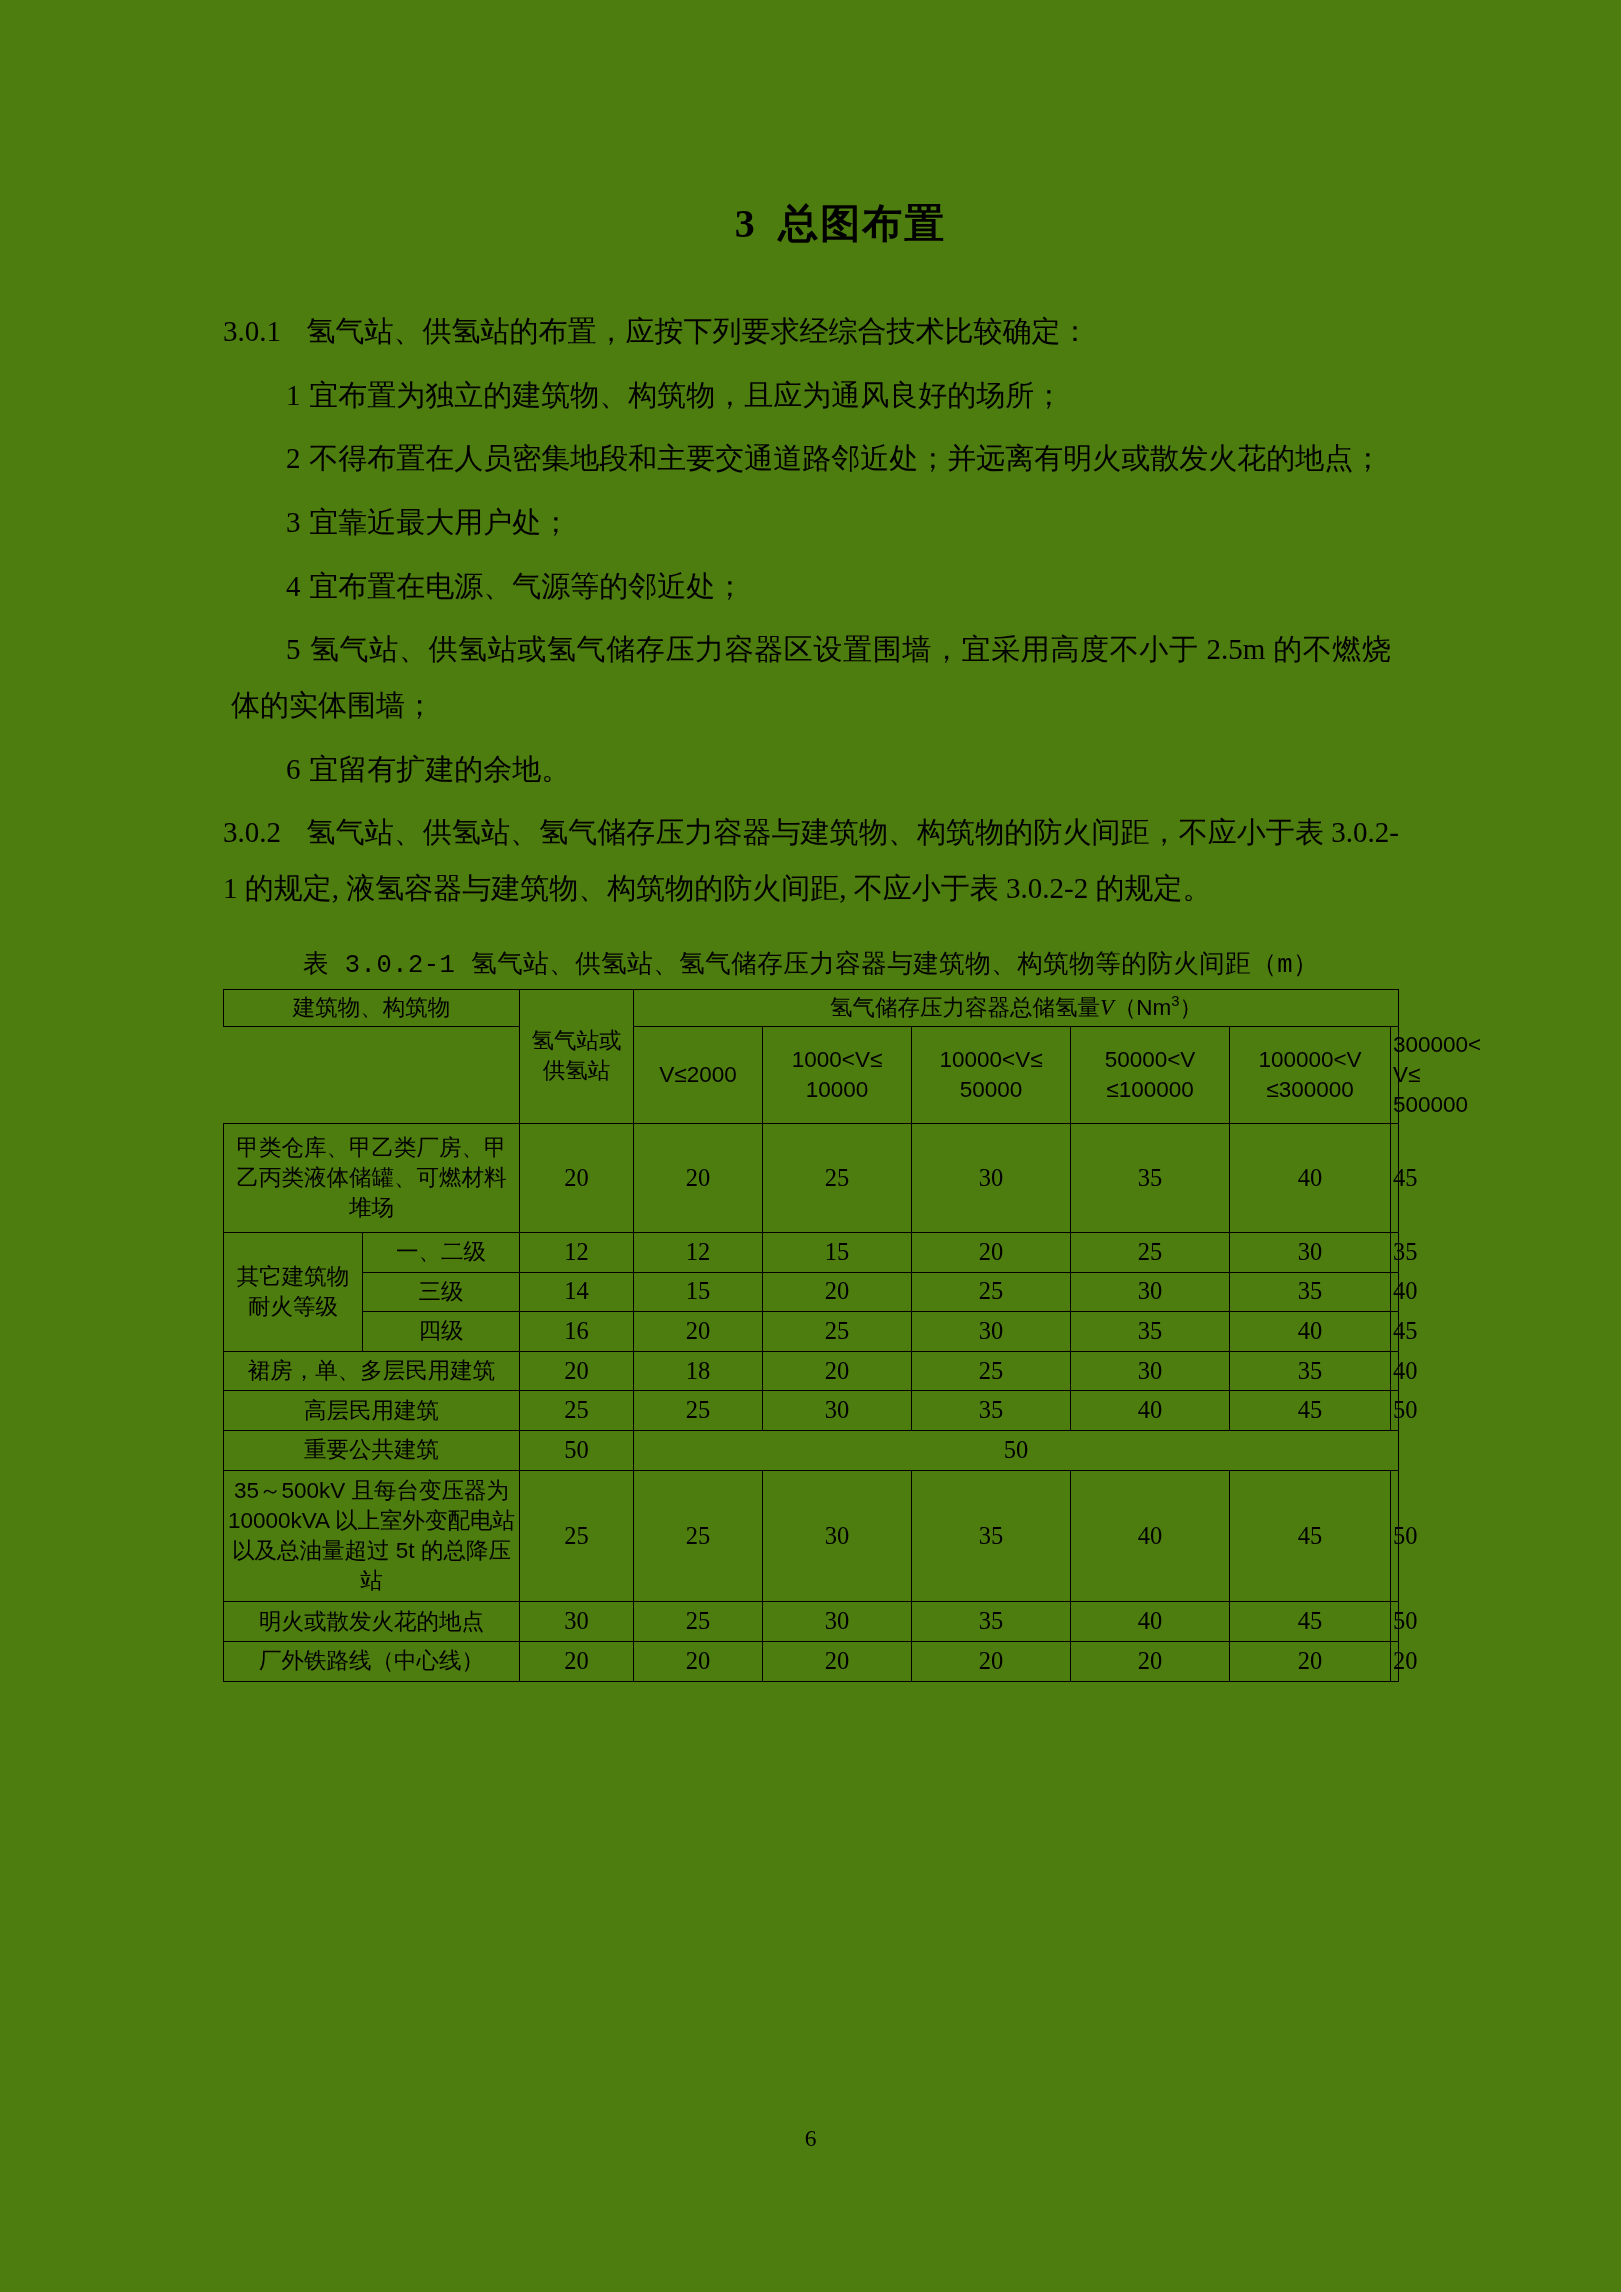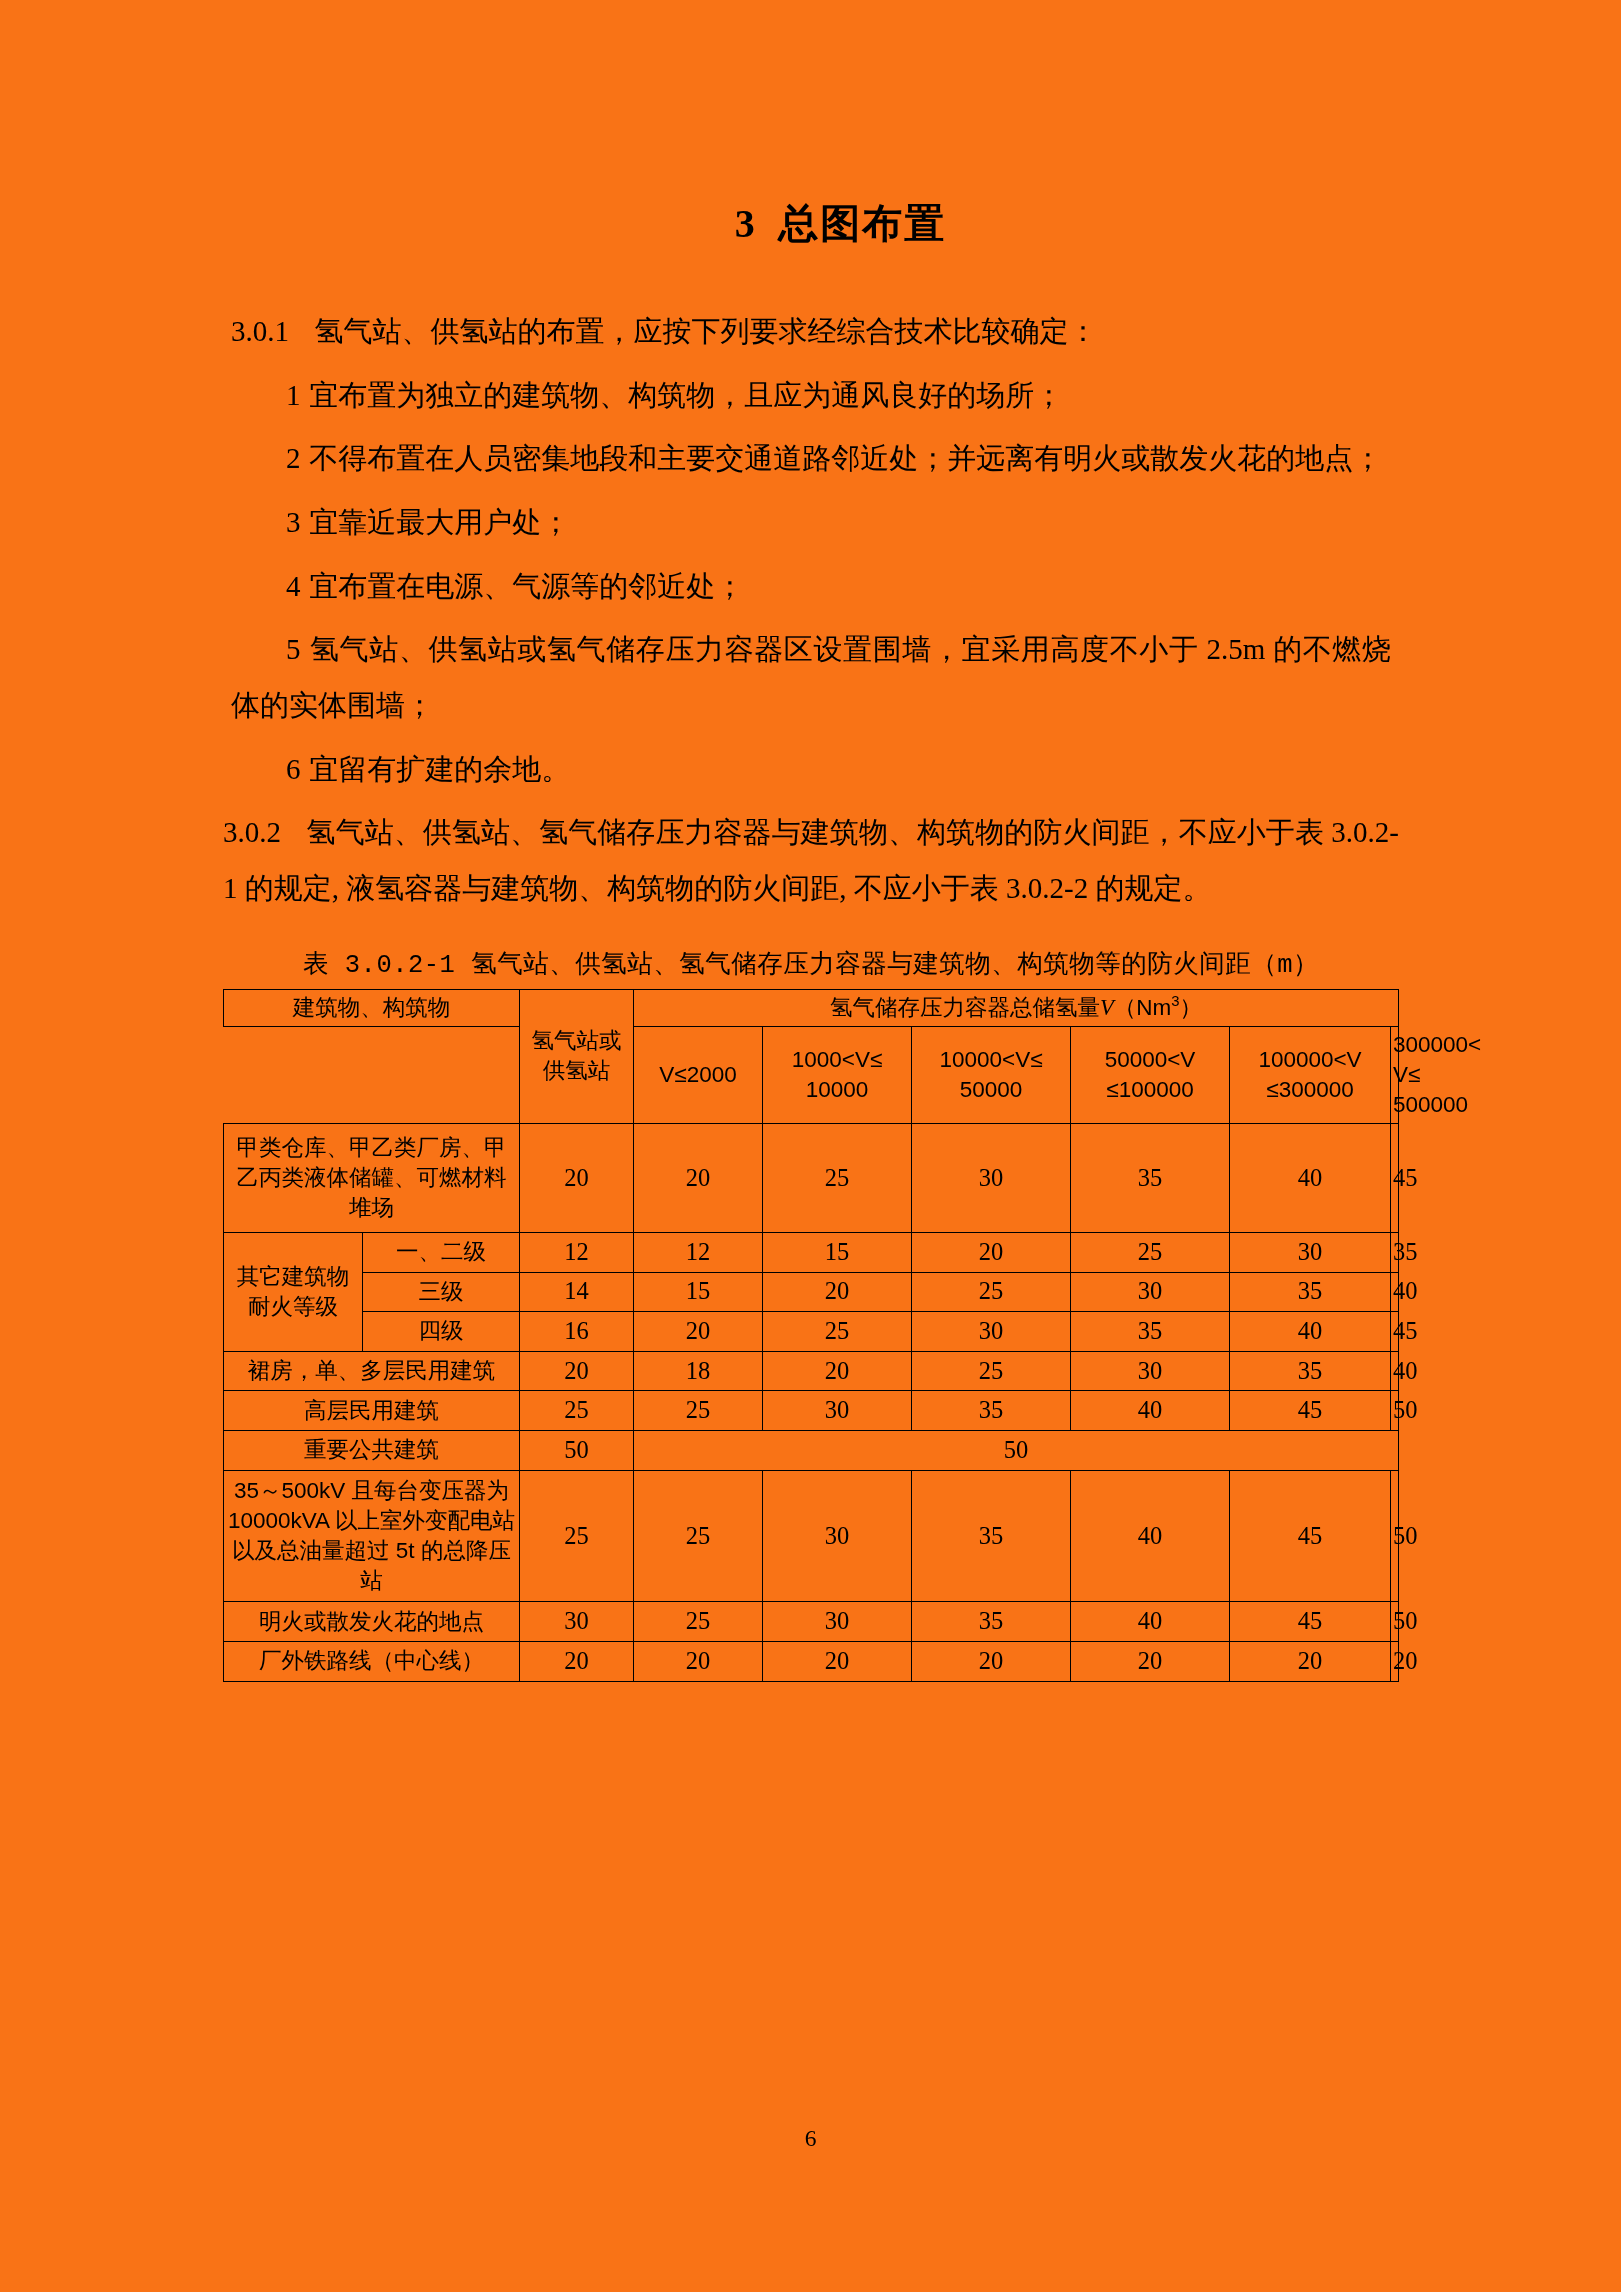--- a/index.html
+++ b/index.html
@@ -9,21 +9,21 @@
   }
   body {
     font-family: "Liberation Serif", "DejaVu Serif", serif;
     color: #000000;
   }
   .page {
     position: relative;
     width: 1621px;
     height: 2293px;
     margin: 0 auto;
-    background: #f97316;
+    background: #4d7c0f;
     box-sizing: border-box;
     padding: 16px;
     overflow: hidden;
   }
   .content {
     position: absolute;
     left: 223px;
     top: 0;
     width: 1176px;
   }
@@ -48,21 +48,20 @@
     font-size: 29px;
     line-height: 1.92;
     margin: 0;
     text-align: justify;
   }
   .clause-block {
     margin-top: 53px;
   }
   .clause-head {
     text-indent: 0;
-    margin-left: 8px;
   }
   .clause-num {
     font-family: "Liberation Serif", serif;
     letter-spacing: 0px;
   }
   .gap-after-num { display: inline-block; width: 25.5px; }
   .item {
     font-size: 29px;
     line-height: 1.92;
     margin: 8px;

